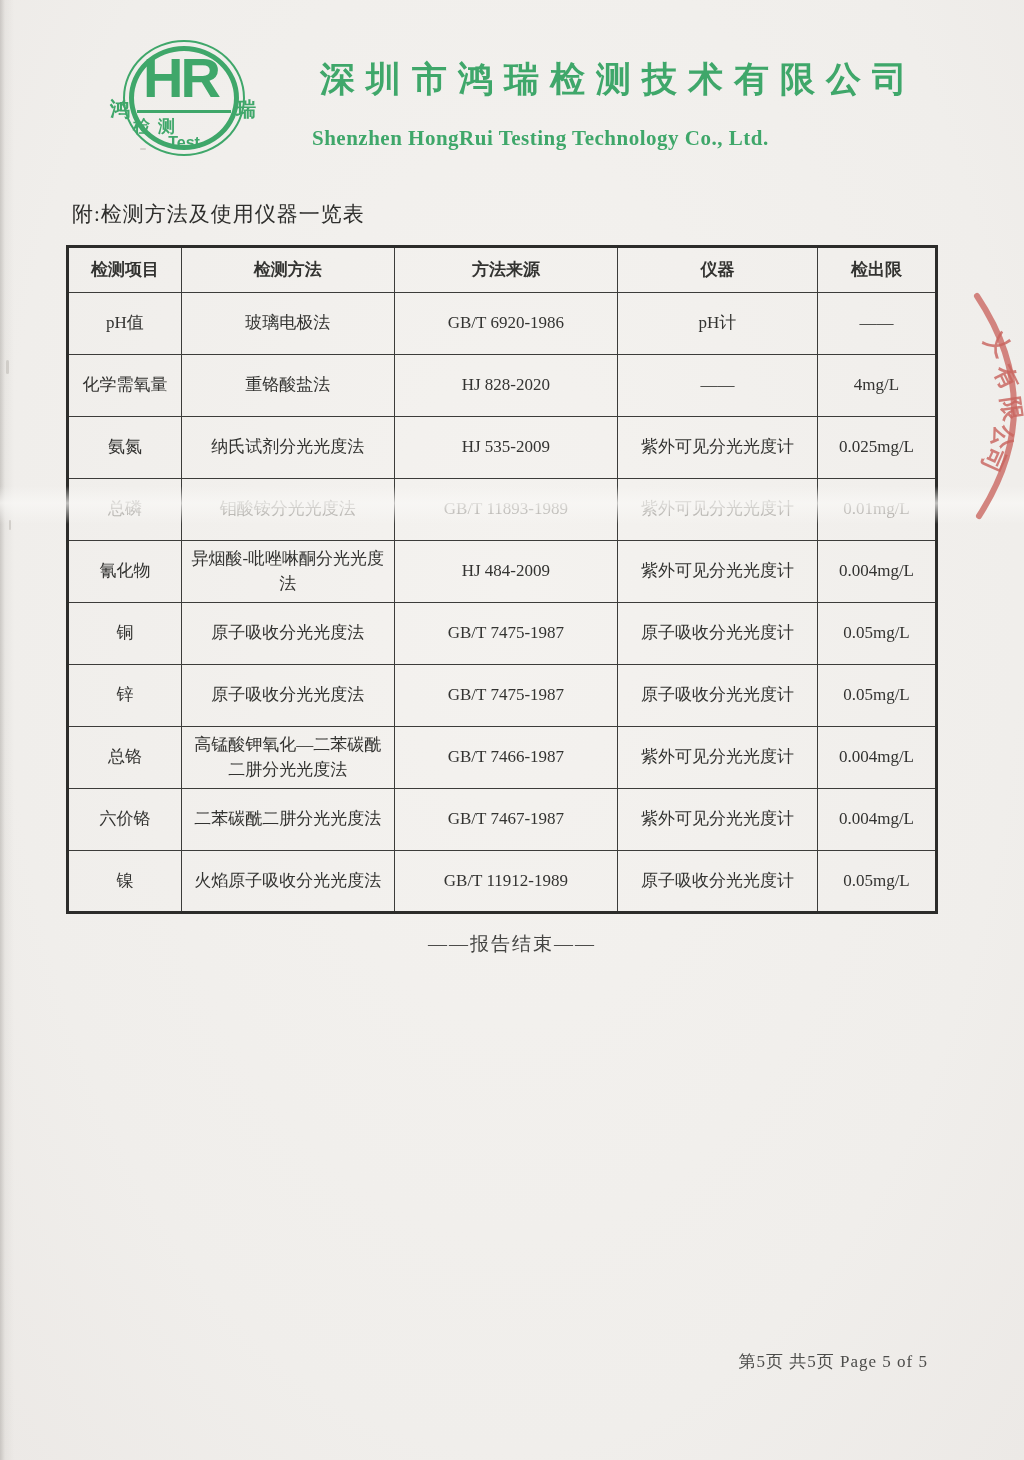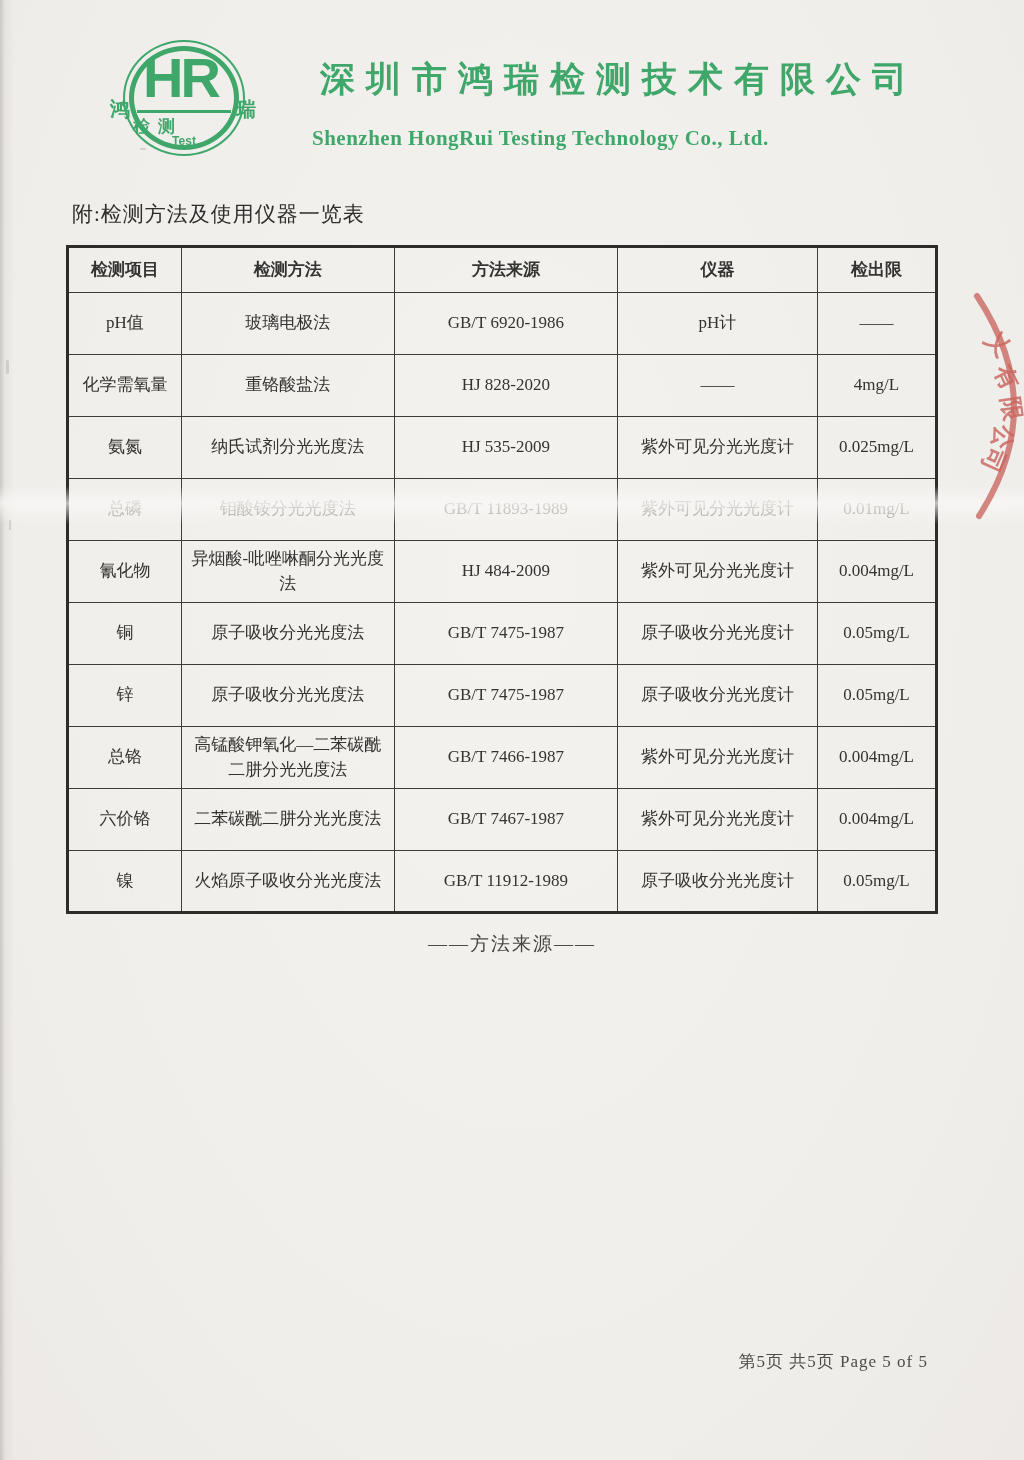--- a/index.html
+++ b/index.html
@@ -30,21 +30,21 @@
     font-weight:bold;font-size:56px;line-height:56px;color:#3fa76a;letter-spacing:-3px;
   }
   .logo .hr-rule{position:absolute;left:12px;right:12px;top:68px;height:3px;background:#3fa76a;}
   .logo .hr-cn{
     position:absolute;left:0;right:0;top:73px;text-align:left;
     font-weight:bold;font-size:17px;color:#3fa76a;letter-spacing:8px;text-indent:8px;
   }
   .logo .hr-en{
     position:absolute;left:0;right:0;top:92px;text-align:center;
     font-family:"Liberation Sans","DejaVu Sans",sans-serif;
-    font-weight:bold;font-size:12px;color:#3fa76a;
+    font-weight:bold;font-size:16px;color:#3fa76a;
   }
   .logo .side-char{
     position:absolute;top:62px;font-size:20px;font-weight:bold;color:#3fa76a;
   }
   .logo .side-left{left:12px;}
   .logo .side-right{right:10px;}
   .company-cn{
     position:absolute;left:288px;top:56px;width:620px;
     font-size:35px;font-weight:bold;color:#3fa76a;letter-spacing:11px;white-space:nowrap;margin-left:32px;
   }
@@ -215,20 +215,20 @@
     <svg width="70" height="240" viewBox="0 0 70 240">
       <path d="M 23 14 Q 96 124, 25 234" fill="none" stroke="#c9655f" stroke-width="6" stroke-linecap="round" opacity="0.78"></path>
       <text x="30" y="58" transform="rotate(48 30 58)">乂</text>
       <text x="40" y="88" transform="rotate(64 40 88)">有</text>
       <text x="48" y="116" transform="rotate(82 48 116)">限</text>
       <text x="43" y="142" transform="rotate(100 43 142)">公</text>
       <text x="37" y="164" transform="rotate(114 37 164)">司</text>
     </svg>
   </div>
 
-  <div class="end-note">——方法来源——</div>
+  <div class="end-note">——报告结束——</div>
 
   <div class="page-footer">第5页 共5页 Page 5 of 5</div>
 
   <div class="speck" style="left:6px;top:360px;width:3px;height:14px;"></div>
   <div class="speck" style="left:9px;top:520px;width:2px;height:10px;"></div>
   <div class="speck" style="left:140px;top:148px;width:6px;height:2px;"></div>
 </div>
 
 </body></html>

